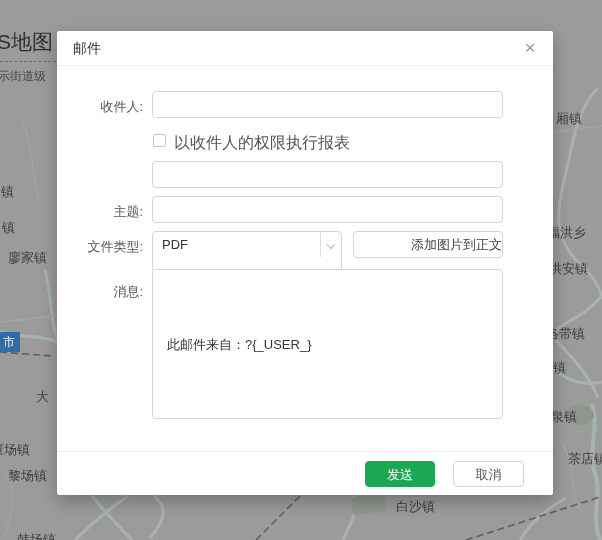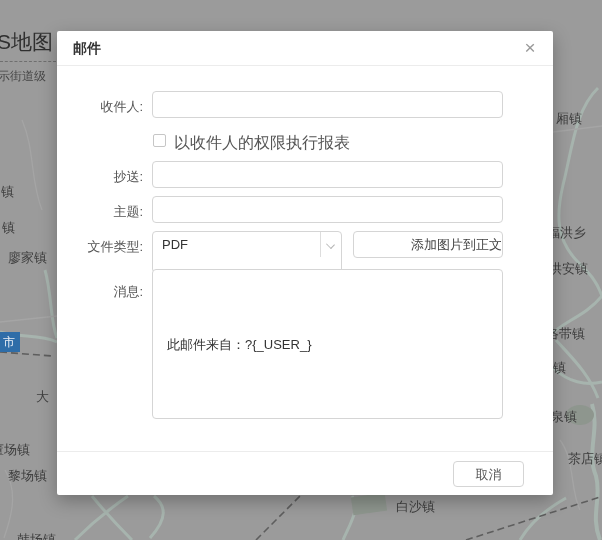--- a/index.html
+++ b/index.html
@@ -21,21 +21,21 @@
   }
   
   .dialog{
     position:absolute;left:57px;top:31px;width:496px;height:464px;
     background:#ffffff;border-radius:2px;box-shadow:0 6px 18px rgba(0,0,0,.28);
   }
   .dlg-header{
     position:absolute;left:0;top:0;right:0;height:34px;
     border-bottom:1px solid #ececec;
   }
-  .dlg-title{position:absolute;left:16px;top:9px;font-size:14px;color:#333333;font-weight:bold;}
+  .dlg-title{position:absolute;left:16px;top:9px;font-size:14px;color:#333333;}
   .dlg-close{
     position:absolute;right:9px;top:3px;width:28px;height:28px;line-height:28px;
     text-align:center;font-size:19px;color:#999999;cursor:pointer;
   }
   .form-label{
     position:absolute;left:0;width:86px;text-align:right;
     font-size:13px;color:#545454;white-space:nowrap;
   }
   .txt-input{
     position:absolute;left:95px;width:351px;height:27px;box-sizing:border-box;
@@ -149,37 +149,37 @@
     <span class="dlg-title">邮件</span>
     <span class="dlg-close">×</span>
   </div>
 
   <label class="form-label" style="top:67px">收件人:</label>
   <input class="txt-input" style="top: 60px;" type="text" value="">
 
   <span class="cbx"></span>
   <span class="cbx-label">以收件人的权限执行报表</span>
 
-  <label class="form-label" style="top:137px">抄送:</label>
   <input class="txt-input" style="top: 130px;" type="text" value="">
 
   <label class="form-label" style="top:172px">主题:</label>
   <input class="txt-input" style="top: 165px;" type="text" value="">
 
   <label class="form-label" style="top:207px">文件类型:</label>
   <div class="select">
     <span class="select-value">PDF</span>
     <span class="select-arrow-box">
       <span class="chev"></span>
     </span>
   </div>
   <div class="add-img-btn">添加图片到正文</div>
 
   <label class="form-label" style="top:252px">消息:</label>
   <div class="msgbox">
     <span class="msg-text">此邮件来自：?{_USER_}</span>
   </div>
 
   <div class="dlg-footer">
+    <button class="btn btn-send">发送</button>
     <button class="btn btn-cancel">取消</button>
   </div>
 
 </div>
 
 </body></html>

